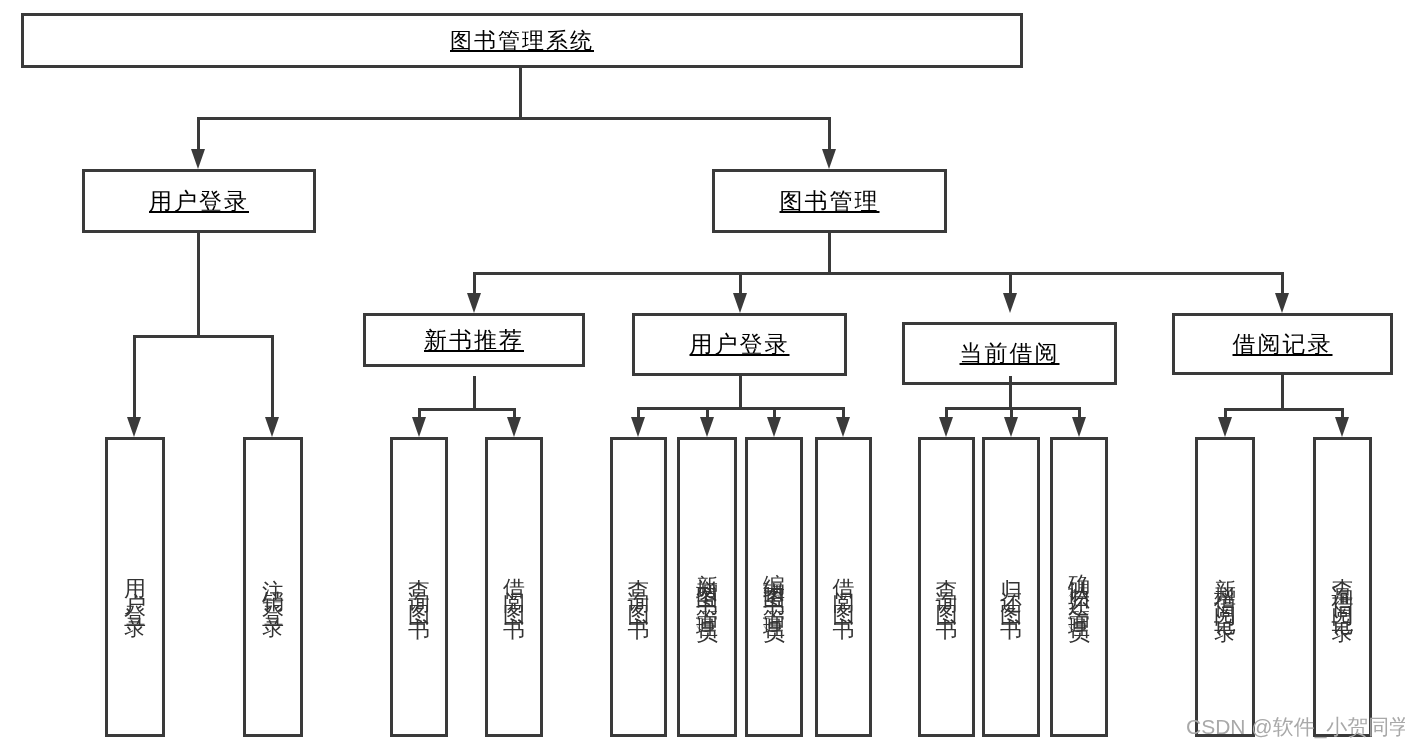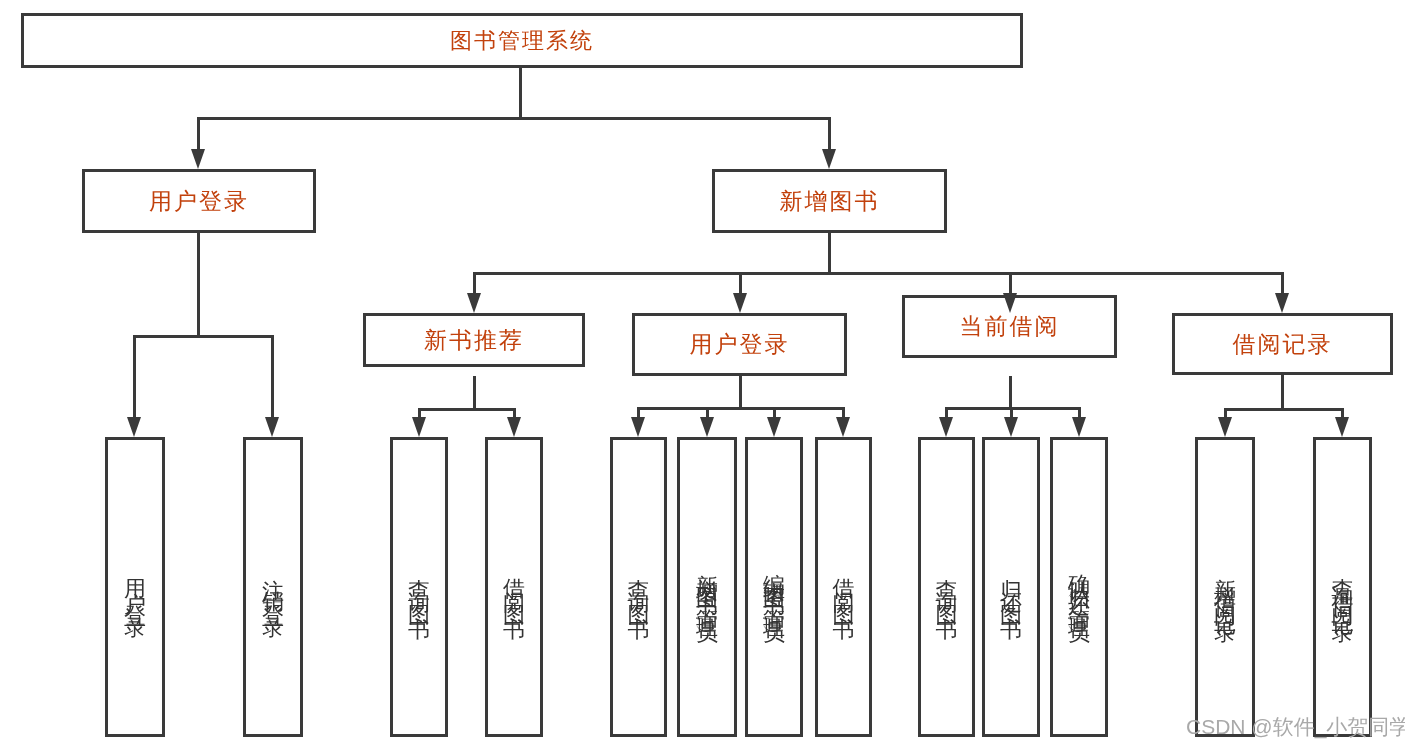--- a/index.html
+++ b/index.html
@@ -17,22 +17,23 @@
     box-sizing: border-box;
     background: #ffffff;
     border: 3px solid #3a3a3a;
     display: flex;
     align-items: center;
     justify-content: center;
   }
   .hlabel {
     font-size: 23px;
     letter-spacing: 2px;
-    color: #c2410c;
+    color: #000000;
     white-space: nowrap;
+    text-decoration: underline;
   }
   .root .hlabel { font-size: 22px; }
   .leaf .vlabel {
     writing-mode: vertical-rl;
     text-orientation: mixed;
     font-size: 22px;
     letter-spacing: 13px;
     line-height: 1;
     color: #333333;
   }
@@ -64,32 +65,32 @@
 
   <div class="box root" style="left:21px;top:13px;width:1002px;height:55px">
     <span class="hlabel">图书管理系统</span>
   </div>
 
   <div class="box" style="left:82px;top:169px;width:234px;height:64px">
     <span class="hlabel">用户登录</span>
   </div>
 
   <div class="box" style="left:712px;top:169px;width:235px;height:64px">
-    <span class="hlabel">新增图书</span>
+    <span class="hlabel">图书管理</span>
   </div>
 
   <div class="box" style="left:363px;top:313px;width:222px;height:54px">
     <span class="hlabel">新书推荐</span>
   </div>
 
   <div class="box" style="left:632px;top:313px;width:215px;height:63px">
     <span class="hlabel">用户登录</span>
   </div>
 
-  <div class="box" style="left:902px;top:295px;width:215px;height:63px">
+  <div class="box" style="left:902px;top:322px;width:215px;height:63px">
     <span class="hlabel">当前借阅</span>
   </div>
 
   <div class="box" style="left:1172px;top:313px;width:221px;height:62px">
     <span class="hlabel">借阅记录</span>
   </div>
 
   <div class="box leaf" style="left:105px;top:437px;width:60px;height:300px">
     <span class="vlabel">用户登录</span>
   </div>

